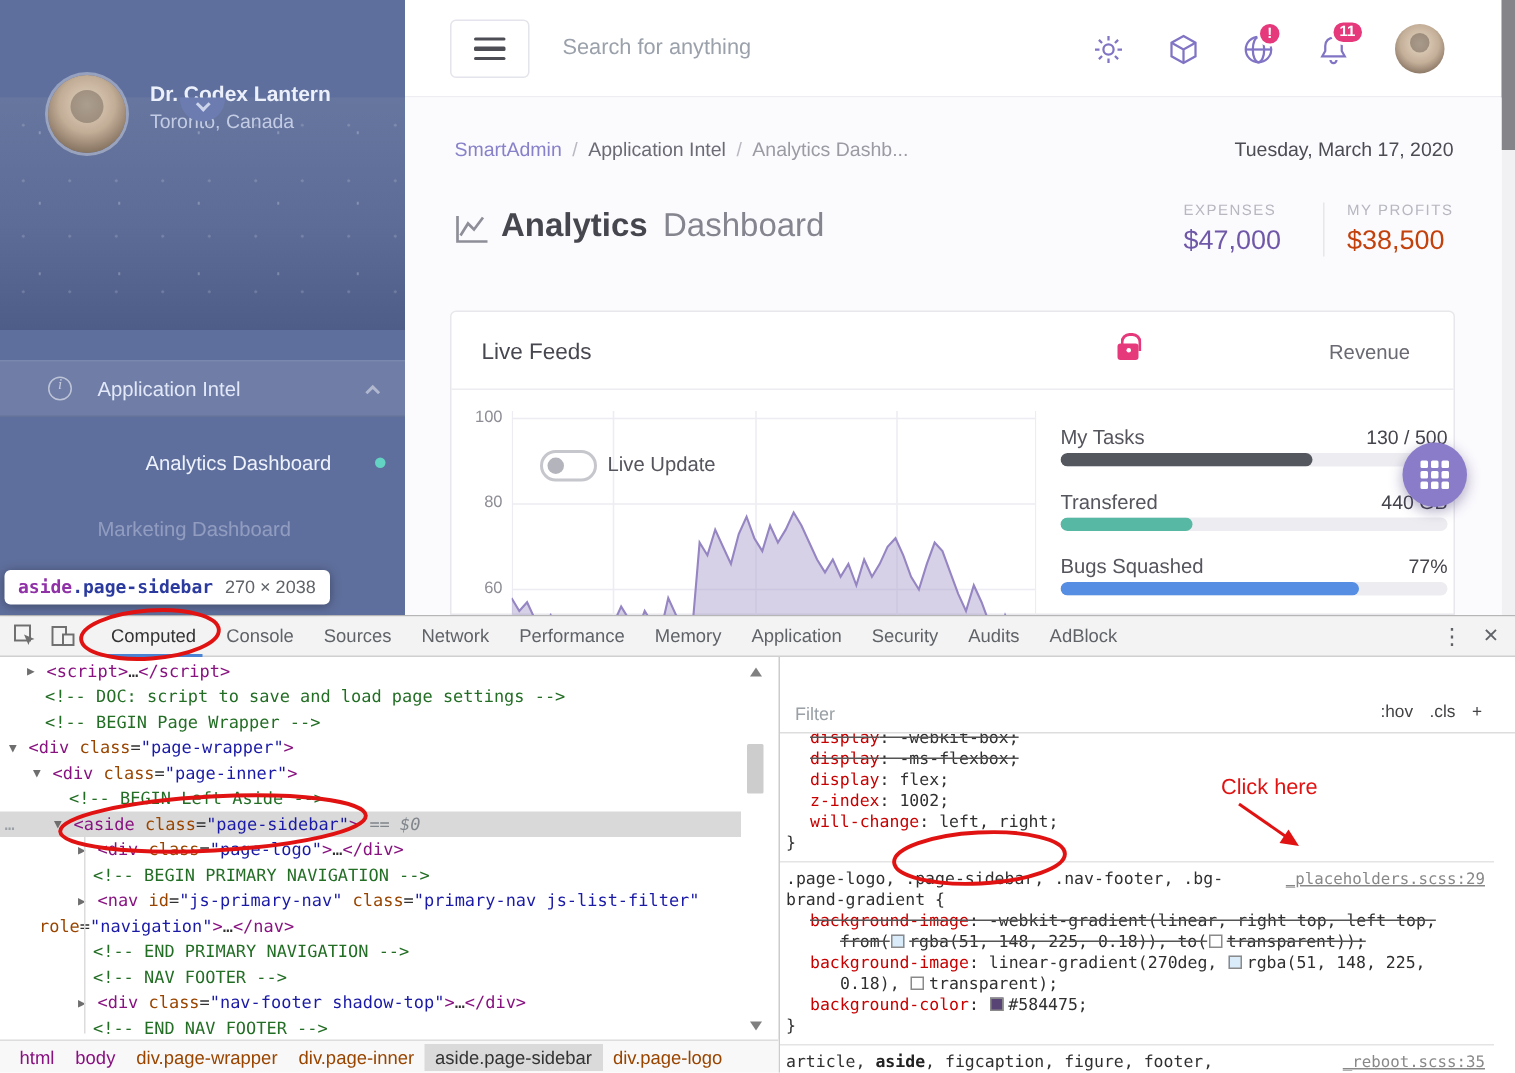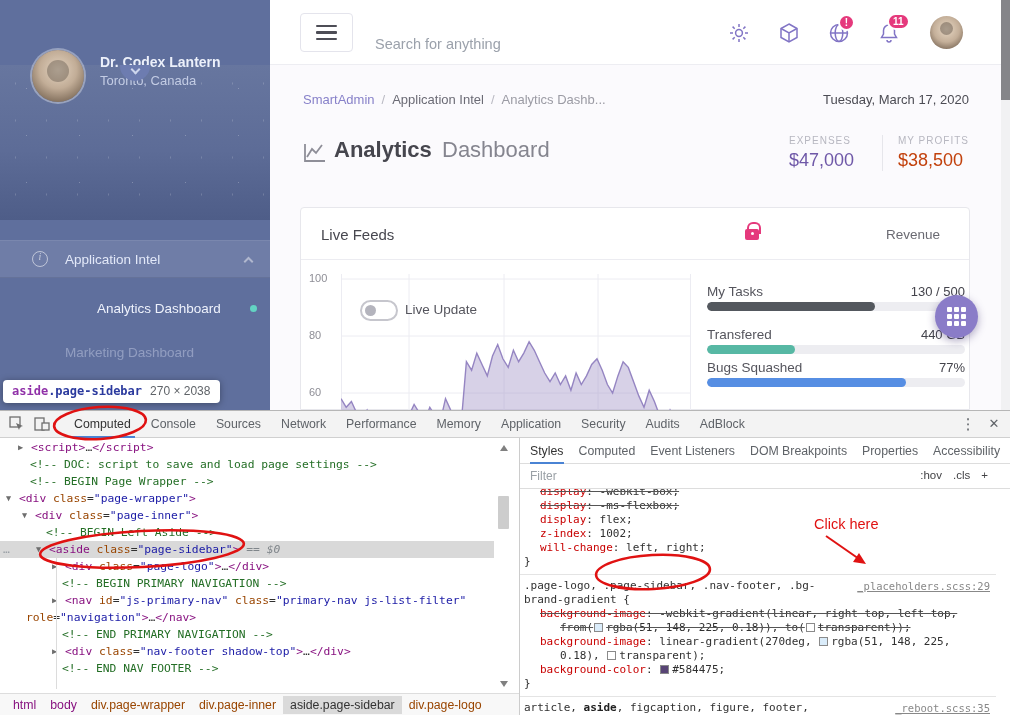--- a/index.html
+++ b/index.html
@@ -38,21 +38,21 @@
   #inspect-tooltip{position:absolute;left:3px;top:380px;background:#fff;border-radius:4px;padding:4px 10px 5px 9px;
     box-shadow:0 1px 7px rgba(0,0,0,.35);z-index:30;font-family:"DejaVu Sans Mono",monospace;font-size:12px;white-space:nowrap}
   #inspect-tooltip .tt-tag{color:#9031a8;font-weight:bold}
   #inspect-tooltip .tt-cls{color:#2b3a9e;font-weight:bold}
   #inspect-tooltip .tt-dim{color:#5f6368;font-family:"Liberation Sans",sans-serif;margin-left:8px}
 
   
   #topbar{position:absolute;left:270px;top:0;width:732px;height:65px;background:#fff;border-bottom:1px solid #ededf2}
   #hamburger{position:absolute;left:30px;top:13px;width:53px;height:39px;border:1px solid #e4e4ec;border-radius:4px;display:flex;flex-direction:column;justify-content:center;align-items:center;gap:4px;background:#fff;cursor:pointer}
   #hamburger span{display:block;width:21px;height:2.5px;background:#4d4d56;border-radius:1px}
-  #search-text{position:absolute;left:105px;top:36px;font-size:14.5px;color:#9ba1ab}
+  #search-text{position:absolute;left:105px;top:24px;font-size:14.5px;color:#9ba1ab}
   .hicon{position:absolute;top:22px;width:22px;height:22px}
   .hicon svg{stroke:#8174c5;fill:none;stroke-width:1.5}
   #icon-gear{left:458px}#icon-cube{left:508px}#icon-globe{left:558px}#icon-bell{left:608px}
   .badge{position:absolute;background:#e5397c;color:#fff;font-size:10px;font-weight:bold;border-radius:9px;display:flex;align-items:center;justify-content:center;border:2px solid #fff;z-index:2}
   #badge-globe{left:568px;top:14px;width:17px;height:17px}
   #badge-bell{left:617px;top:13px;min-width:21px;height:17px;padding:0 4px}
   #top-avatar{position:absolute;left:660px;top:16px;width:33px;height:33px;border-radius:50%;
     background:radial-gradient(circle at 50% 40%,#e8d8c4 0%,#c4af99 50%,#857260 80%,#60503f 100%)}
   #top-avatar::after{content:"";position:absolute;left:10px;top:6px;width:13px;height:13px;border-radius:50%;background:rgba(66,56,48,.38)}
 
@@ -80,21 +80,21 @@
   #panel{position:absolute;left:30px;top:142px;width:670px;height:203px;background:#fff;border:1px solid #e7e7ec;border-radius:4px 4px 0 0}
   #panel-header{position:absolute;left:0;top:0;width:100%;height:52px;border-bottom:1px solid #ececf1}
   #panel-title{position:absolute;left:20px;top:18px;font-size:15px;color:#47474f}
   #lock-icon{position:absolute;left:444px;top:21px;width:14px;height:11px;background:#e5397c;border-radius:2px}
   #lock-icon::before{content:"";position:absolute;left:2px;top:-7px;width:10px;height:10px;border:2.5px solid #e5397c;border-bottom:none;border-radius:6px 6px 0 0}
   #lock-icon::after{content:"";position:absolute;left:5.5px;top:3px;width:3px;height:3px;border-radius:50%;background:#fff}
   .panel-tab{position:absolute;top:0;height:52px;display:flex;align-items:center;font-size:13.5px;cursor:pointer}
   #tab-live-stats{left:478px;color:#3d3d44}
   #tab-live-stats::after{content:"";position:absolute;left:-10px;right:-10px;bottom:-1px;height:2px;background:#8d79cc}
   #tab-revenue{left:585px;color:#6a6a72}
-  .ytick{position:absolute;left:8px;width:26px;font-size:11px;color:#8e8e96}
+  .ytick{position:absolute;left:8px;width:26px;text-align:right;font-size:11px;color:#8e8e96}
   #chart-box{position:absolute;left:40px;top:66px;width:350px;height:137px;overflow:hidden}
   #toggle{position:absolute;left:59px;top:92px;width:38px;height:21px;border:2px solid #c6c6cd;border-radius:12px;cursor:pointer}
   #toggle .knob{position:absolute;left:3px;top:3px;width:11px;height:11px;border-radius:50%;background:#b4b4bd}
   #toggle-label{position:absolute;left:104px;top:94px;font-size:13.5px;color:#55555d}
   #stats{position:absolute;left:406px;top:76px;width:258px}
   .stat-row{position:absolute;left:0;width:258px}
   .stat-label{font-size:13.5px;color:#55555d}
   .stat-value{position:absolute;right:0;top:0;font-size:13px;color:#44444c}
   .stat-track{position:absolute;left:0;top:18px;width:258px;height:9px;border-radius:5px;background:#ededf1;overflow:hidden}
   .stat-fill{height:9px;border-radius:5px}
@@ -289,21 +289,21 @@
             <div class="stat-fill" style="width: 65%; background: rgb(84, 88, 94);"></div>
           </div>
         </div>
         <div class="stat-row" style="top: 43px;">
           <div class="stat-label">Transfered</div>
           <div class="stat-value">440 GB</div>
           <div class="stat-track">
             <div class="stat-fill" style="width: 34%; background: rgb(87, 184, 164);"></div>
           </div>
         </div>
-        <div class="stat-row" style="top: 76px;">
+        <div class="stat-row" style="top: 86px;">
           <div class="stat-label">Bugs Squashed</div>
           <div class="stat-value">77%</div>
           <div class="stat-track">
             <div class="stat-fill" style="width: 77%; background: rgb(86, 142, 227);"></div>
           </div>
         </div>
       </div>
   </div>
 </div>
 
@@ -353,48 +353,41 @@
       <div class="tree-line" style="padding-left: 30px;"><span class="tk-cm">&lt;!-- BEGIN Page Wrapper --&gt;</span></div>
       <div class="tree-line" style="padding-left: 6px;"><span class="tk-ar">▼</span><span class="tk-tag">&lt;div</span><span class="tk-attr"> class</span><span class="tk-pl">=</span><span class="tk-val">"page-wrapper"</span><span class="tk-tag">&gt;</span></div>
       <div class="tree-line" style="padding-left: 22px;"><span class="tk-ar">▼</span><span class="tk-tag">&lt;div</span><span class="tk-attr"> class</span><span class="tk-pl">=</span><span class="tk-val">"page-inner"</span><span class="tk-tag">&gt;</span></div>
       <div class="tree-line" style="padding-left: 46px;"><span class="tk-cm">&lt;!-- BEGIN Left Aside --&gt;</span></div>
       <div class="tree-line sel" style="padding-left: 36px;"><span class="tk-mk">…</span><span class="tk-ar">▼</span><span class="tk-tag">&lt;aside</span><span class="tk-attr"> class</span><span class="tk-pl">=</span><span class="tk-val">"page-sidebar"</span><span class="tk-tag">&gt;</span><span class="tk-dim"> == $0</span></div>
       <div class="tree-line" style="padding-left: 52px;"><span class="tk-ar">▶</span><span class="tk-tag">&lt;div</span><span class="tk-attr"> class</span><span class="tk-pl">=</span><span class="tk-val">"page-logo"</span><span class="tk-tag">&gt;</span><span class="tk-pl">…</span><span class="tk-tag">&lt;/div&gt;</span></div>
       <div class="tree-line" style="padding-left: 62px;"><span class="tk-cm">&lt;!-- BEGIN PRIMARY NAVIGATION --&gt;</span></div>
       <div class="tree-line" style="padding-left: 52px;"><span class="tk-ar">▶</span><span class="tk-tag">&lt;nav</span><span class="tk-attr"> id</span><span class="tk-pl">=</span><span class="tk-val">"js-primary-nav"</span><span class="tk-attr"> class</span><span class="tk-pl">=</span><span class="tk-val">"primary-nav js-list-filter"</span></div>
       <div class="tree-line" style="padding-left: 26px;"><span class="tk-attr">role</span><span class="tk-pl">=</span><span class="tk-val">"navigation"</span><span class="tk-tag">&gt;</span><span class="tk-pl">…</span><span class="tk-tag">&lt;/nav&gt;</span></div>
       <div class="tree-line" style="padding-left: 62px;"><span class="tk-cm">&lt;!-- END PRIMARY NAVIGATION --&gt;</span></div>
+      <div class="tree-line" style="padding-left: 62px;"><span class="tk-cm">&lt;!-- NAV FOOTER --&gt;</span></div>
       <div class="tree-line" style="padding-left: 52px;"><span class="tk-ar">▶</span><span class="tk-tag">&lt;div</span><span class="tk-attr"> class</span><span class="tk-pl">=</span><span class="tk-val">"nav-footer shadow-top"</span><span class="tk-tag">&gt;</span><span class="tk-pl">…</span><span class="tk-tag">&lt;/div&gt;</span></div>
       <div class="tree-line" style="padding-left: 62px;"><span class="tk-cm">&lt;!-- END NAV FOOTER --&gt;</span></div>
     </div>
   <div id="tree-guide"></div>
   <div id="els-scroll">
     <span class="scr-up"></span>
     <div class="thumb"></div>
     <span class="scr-dn"></span>
   </div>
   <div id="pane-divider"></div>
   <div id="dt-crumbs">
       <span class="crumb"><span class="ct">html</span></span>
       <span class="crumb"><span class="ct">body</span></span>
       <span class="crumb with-class"><span class="ct">div</span><span class="cc">.page-wrapper</span></span>
       <span class="crumb with-class"><span class="ct">div</span><span class="cc">.page-inner</span></span>
       <span class="crumb with-class selected"><span class="ct">aside</span><span class="cc">.page-sidebar</span></span>
       <span class="crumb with-class"><span class="ct">div</span><span class="cc">.page-logo</span></span>
     </div>
 
   <div id="styles-pane">
-    <div id="styles-tabs">
-        <div class="st-tab active">Styles</div>
-        <div class="st-tab">Computed</div>
-        <div class="st-tab">Event Listeners</div>
-        <div class="st-tab">DOM Breakpoints</div>
-        <div class="st-tab">Properties</div>
-        <div class="st-tab">Accessibility</div>
-      </div>
     <div id="filter-row">
       <div id="filter-text">Filter</div>
       <div id="filter-controls">
           <span>:hov</span>
           <span>.cls</span>
           <span>+</span>
         </div>
     </div>
     <div id="rules">
         <div class="rule clip-top">

